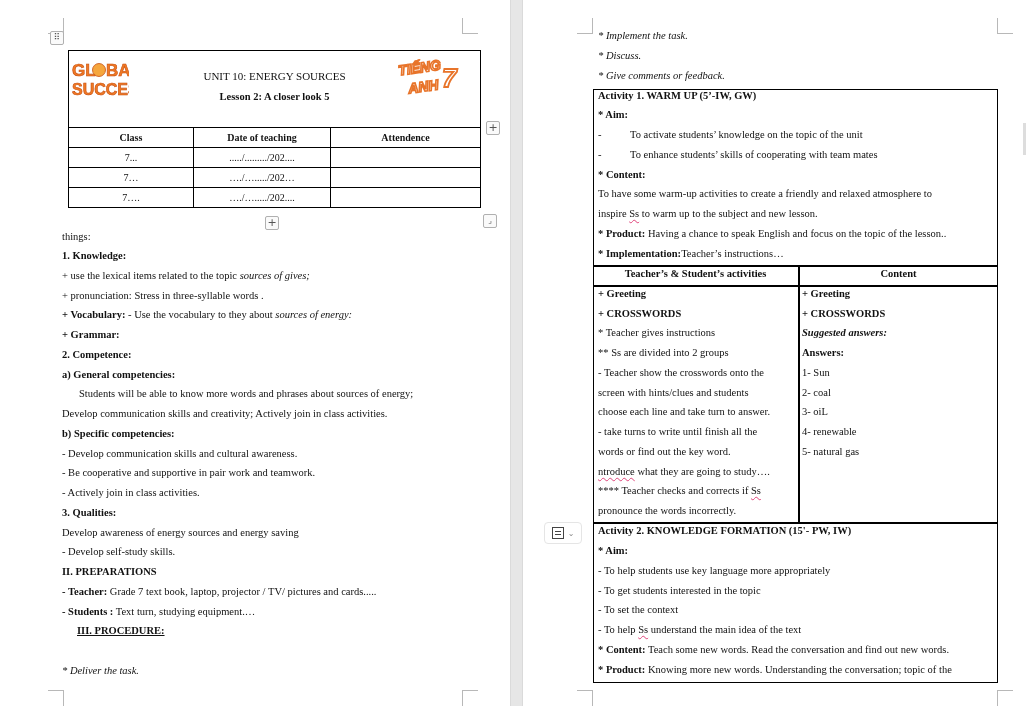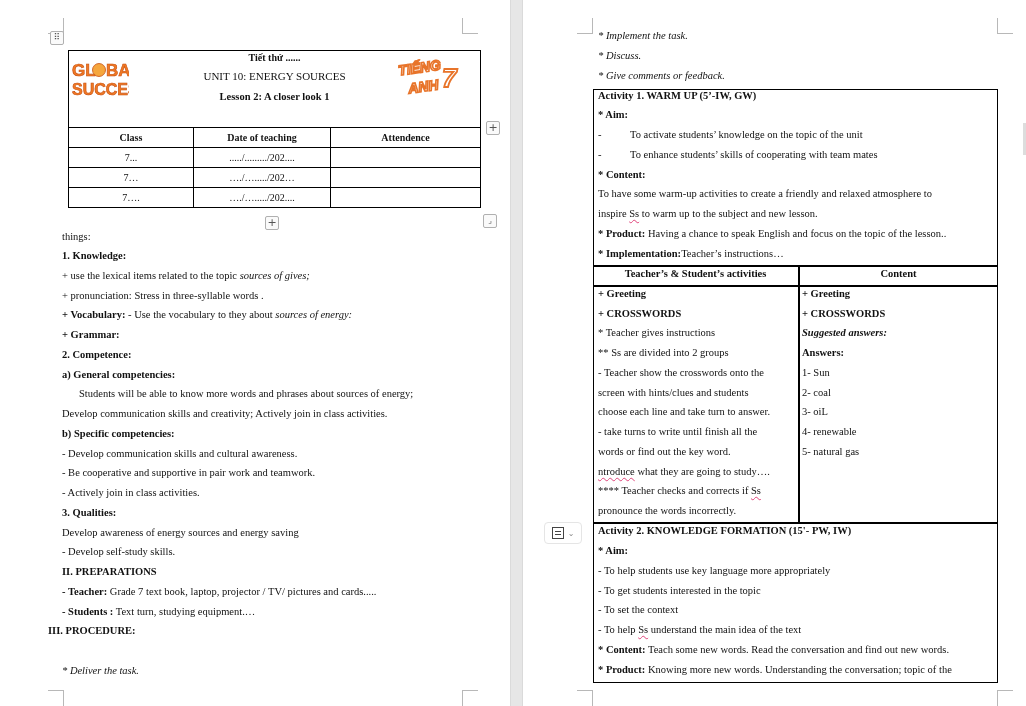--- a/index.html
+++ b/index.html
@@ -58,23 +58,22 @@
 
   <div class="handle" style="left:50px; top:31px; font-size:9px;">⠿</div>
 
   <div class="hdr">
     <svg class="logo-gs" viewBox="0 0 58 42">
       <text x="1" y="19" font-family="Liberation Sans, sans-serif" font-weight="bold" font-size="17" fill="#f07a24" stroke="#c84e10" stroke-width="0.6">GL</text>
       <circle cx="28" cy="13" r="6.5" fill="#f5a63d" stroke="#c84e10" stroke-width="0.8"></circle>
       <text x="35" y="19" font-family="Liberation Sans, sans-serif" font-weight="bold" font-size="17" fill="#f07a24" stroke="#c84e10" stroke-width="0.6">BAL</text>
       <text x="1" y="38" font-family="Liberation Sans, sans-serif" font-weight="bold" font-size="16" fill="#f07a24" stroke="#c84e10" stroke-width="0.6">SUCCESS</text>
     </svg>
-    <div class="hdr-line" style="top:1px; font-size:10px;">Tiết thứ ......</div>
     <div class="hdr-line" style="top:19px; font-size:11px; font-weight:normal;"><span>UNIT 10: ENERGY SOURCES</span></div>
-    <div class="hdr-line" style="top:40px; font-size:10.5px;">Lesson 2:  A closer look 1</div>
+    <div class="hdr-line" style="top:40px; font-size:10.5px;">Lesson 2:  A closer look 5</div>
     <svg class="logo-ta" viewBox="0 0 64 42">
       <text x="2" y="18" font-family="Liberation Sans, sans-serif" font-weight="bold" font-style="italic" font-size="14" fill="#fff" stroke="#e8742a" stroke-width="1.6" transform="rotate(-8 20 12)">TIẾNG</text>
       <text x="12" y="36" font-family="Liberation Sans, sans-serif" font-weight="bold" font-style="italic" font-size="14" fill="#fff" stroke="#e8742a" stroke-width="1.6" transform="rotate(-8 30 30)">ANH</text>
       <text x="46" y="32" font-family="Liberation Sans, sans-serif" font-weight="bold" font-style="italic" font-size="26" fill="#fff" stroke="#e8742a" stroke-width="1.8">7</text>
     </svg>
   </div>
 
   <table class="att">
     <tbody>
         <tr>
@@ -117,21 +116,21 @@
   <div class="ln b" style="left:62px; top:428px;">b) Specific competencies:</div>
   <div class="ln" style="left:62px; top:448px;">- Develop communication skills and cultural awareness.</div>
   <div class="ln" style="left:62px; top:467px;">- Be cooperative and supportive in pair work and teamwork.</div>
   <div class="ln" style="left:62px; top:487px;">- Actively join in class activities.</div>
   <div class="ln b" style="left:62px; top:507px;">3. Qualities:</div>
   <div class="ln" style="left:62px; top:527px;">Develop awareness of energy sources and energy saving</div>
   <div class="ln" style="left:62px; top:546px;">- Develop self-study skills.</div>
   <div class="ln b" style="left:62px; top:566px;">II. PREPARATIONS</div>
   <div class="ln" style="left:62px; top:586px;"><span class="b">- Teacher:</span><span> Grade 7 text book, laptop, projector / TV/ pictures and cards.....</span></div>
   <div class="ln" style="left:62px; top:606px;"><span class="b">- Students :</span><span> Text turn, studying equipment.…</span></div>
-  <div class="ln b" style="left:48px; top:625px;">III. PROCEDURE:</div>
+  <div class="ln b" style="left:77px; top:625px;text-decoration:underline;">III. PROCEDURE:</div>
   <div class="ln i" style="left:62px; top:665px;">* Deliver  the task.</div>
 </div>
 
 <div class="gutter"></div>
 
 <div class="page" id="page-right">
   <div class="corner c-tl" style="left:54px; top:18px;"></div>
   <div class="corner c-tr" style="left:474px; top:18px;"></div>
   <div class="corner c-bl" style="left:54px; top:690px;"></div>
   <div class="corner c-br" style="left:474px; top:690px;"></div>

